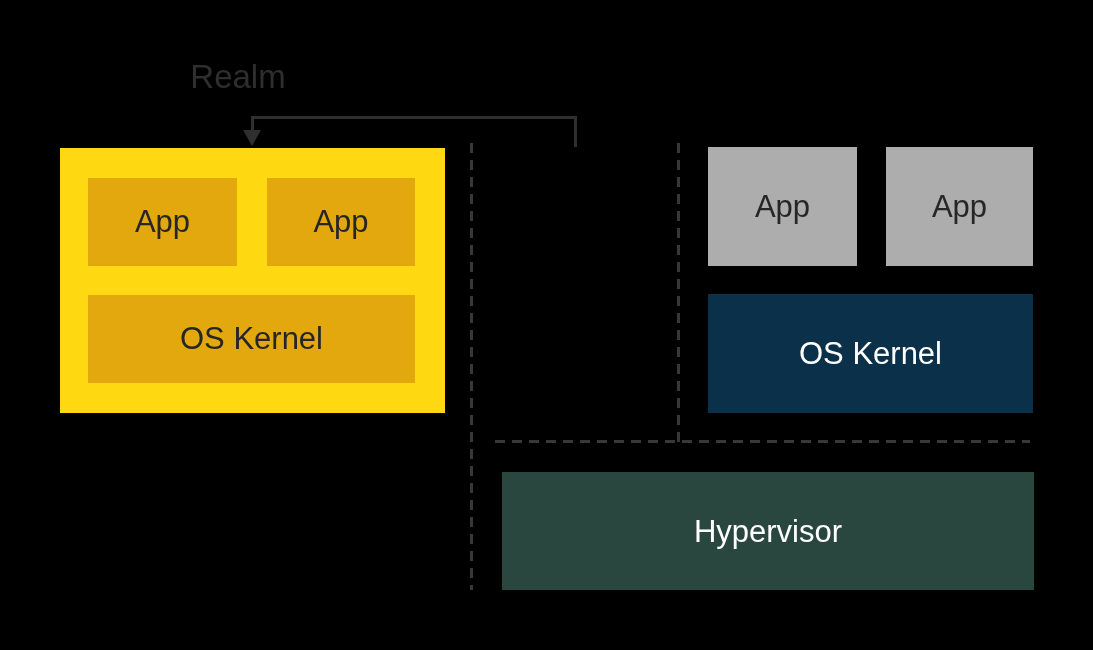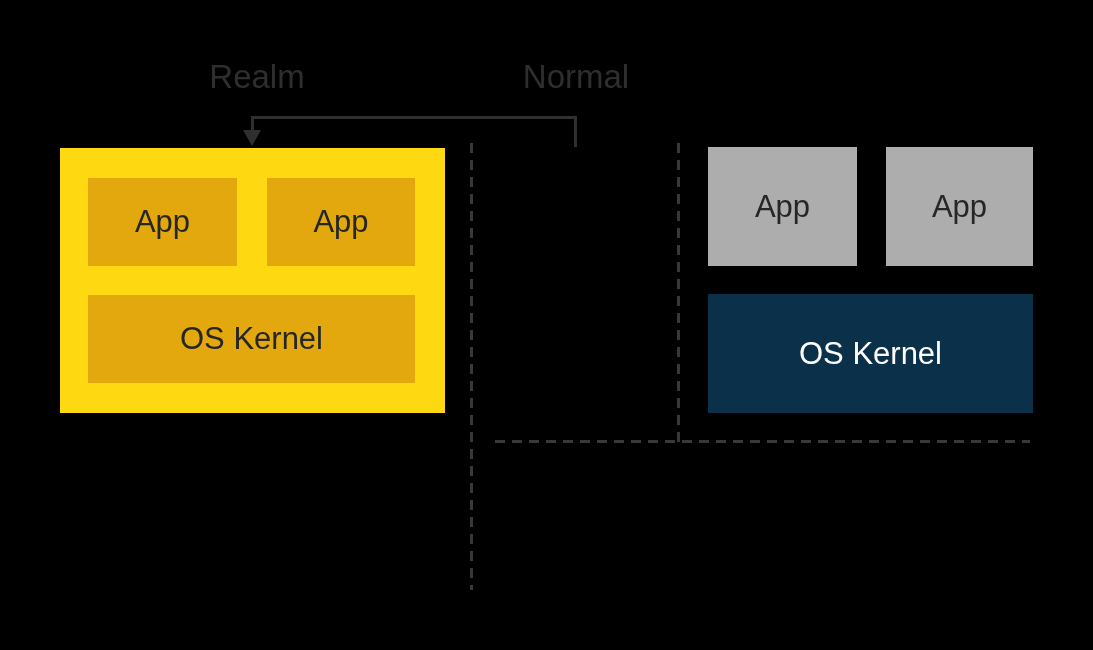--- a/index.html
+++ b/index.html
@@ -25,21 +25,21 @@
     line-height: 1;
   }
   .world-label {
     position: absolute;
     top: 58px;
     width: 200px;
     text-align: center;
     font-size: 33px;
     color: var(--label-text);
   }
-  .realm-label  { left: 157px; }
+  .realm-label  { left: 138px; }
   .normal-label { left: 476px; }
 
   
   .arrow-h       { position: absolute; left: 251px; top: 116px; width: 326px; height: 3px; background: var(--arrow); }
   .arrow-v-right { position: absolute; left: 574px; top: 116px; width: 3px;  height: 31px; background: var(--arrow); }
   .arrow-v-left  { position: absolute; left: 251px; top: 116px; width: 3px;  height: 16px; background: var(--arrow); }
   .arrowhead {
     position: absolute; left: 243px; top: 130px;
     width: 0; height: 0;
     border-left: 9px solid transparent;
@@ -72,34 +72,34 @@
     position: absolute; left: 495px; top: 440px; width: 535px; height: 3px;
     background: repeating-linear-gradient(to right, var(--line) 0 10px, transparent 10px 17px);
   }
 </style>
 </head>
 <body>
 
 <div class="stage">
 
   <div class="world-label realm-label">Realm</div>
-  <div class="world-label normal-label">Normal</div>
 
   <div class="arrow-h"></div>
   <div class="arrow-v-right"></div>
   <div class="arrow-v-left"></div>
   <div class="arrowhead"></div>
 
   <div class="realm-box">
     <div class="realm-inner realm-app-1">App</div>
     <div class="realm-inner realm-app-2">App</div>
     <div class="realm-inner realm-kernel">OS Kernel</div>
   </div>
 
   <div class="box gray-app-1">App</div>
   <div class="box gray-app-2">App</div>
   <div class="box navy-kernel">OS Kernel</div>
+  <div class="box hypervisor">Hypervisor</div>
 
   <div class="dash-v dash-left"></div>
   <div class="dash-v dash-right"></div>
   <div class="dash-h"></div>
 
 </div>
 
 </body></html>

